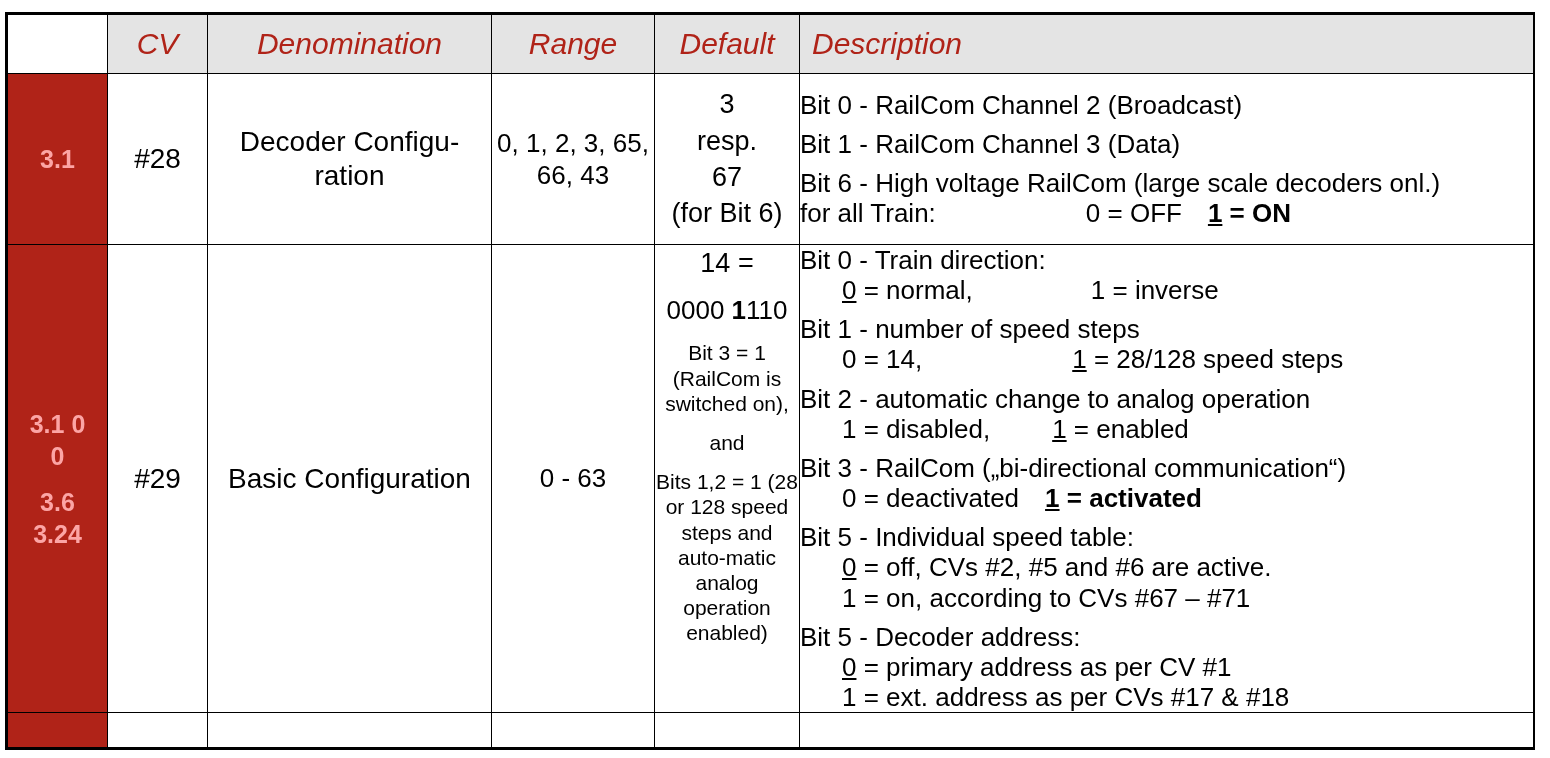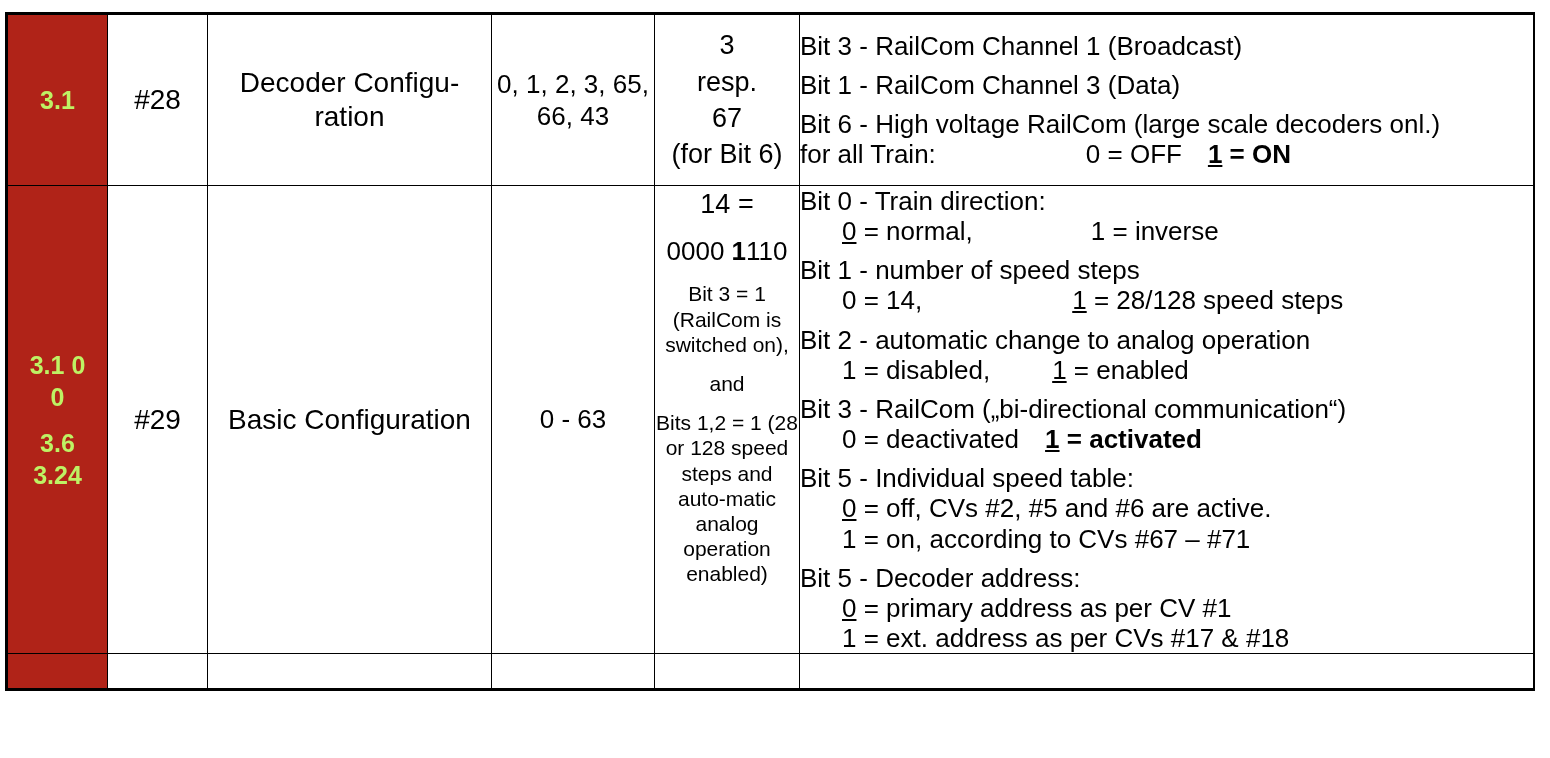--- a/index.html
+++ b/index.html
@@ -71,21 +71,21 @@
     background: #ffffff !important;
   }
   .hdr-cell.left {
     text-align: left;
     padding-left: 12px;
   }
 
   
   .sec-cell {
     background: #b02318 !important;
-    color: #bef264;
+    color: #fca5a5;
     font-weight: bold;
     font-size: 25px;
     text-align: center;
     line-height: 1.28;
   }
 
   
   .cv-cell {
     text-align: center;
     font-size: 28px;
@@ -158,34 +158,42 @@
       <colgroup>
         <col class="c-sec">
           <col class="c-cv">
           <col class="c-denom">
         <col class="c-range">
           <col class="c-def">
           <col class="c-desc">
       </colgroup>
 
       <tbody>
+          <tr>
+        <th class="hdr-cell blank"></th>
+        <th class="hdr-cell">CV</th>
+        <th class="hdr-cell">Denomination</th>
+        <th class="hdr-cell">Range</th>
+        <th class="hdr-cell">Default</th>
+        <th class="hdr-cell left">Description</th>
+      </tr>
 
       <tr class="row1">
         <td class="sec-cell">3.1</td>
         <td class="cv-cell">#28</td>
         <td class="denom-cell">Decoder Configu-ration</td>
         <td class="range-cell">0, 1, 2, 3, 65, 66, 43</td>
         <td class="def-cell">
           <div class="big">3</div>
           <div class="big">resp.</div>
           <div class="big">67</div>
           <div class="big">(for Bit 6)</div>
         </td>
         <td class="desc-cell">
-          <div class="line blk">Bit 3 - RailCom Channel 1 (Broadcast)</div>
+          <div class="line blk">Bit 0 - RailCom Channel 2 (Broadcast)</div>
           <div class="line blk">Bit 1 - RailCom Channel 3 (Data)</div>
           <div class="line">Bit 6 - High voltage RailCom (large scale decoders onl.)</div>
           <div class="line"><span>for all Train:</span><span class="sp-b"></span><span>0 = OFF</span><span class="sp-d"></span><span class="b u">1</span><span class="b"> = ON</span></div>
         </td>
       </tr>
 
       <tr class="row2">
         <td class="sec-cell">
           <div>3.1 0</div>
           <div>0</div>

